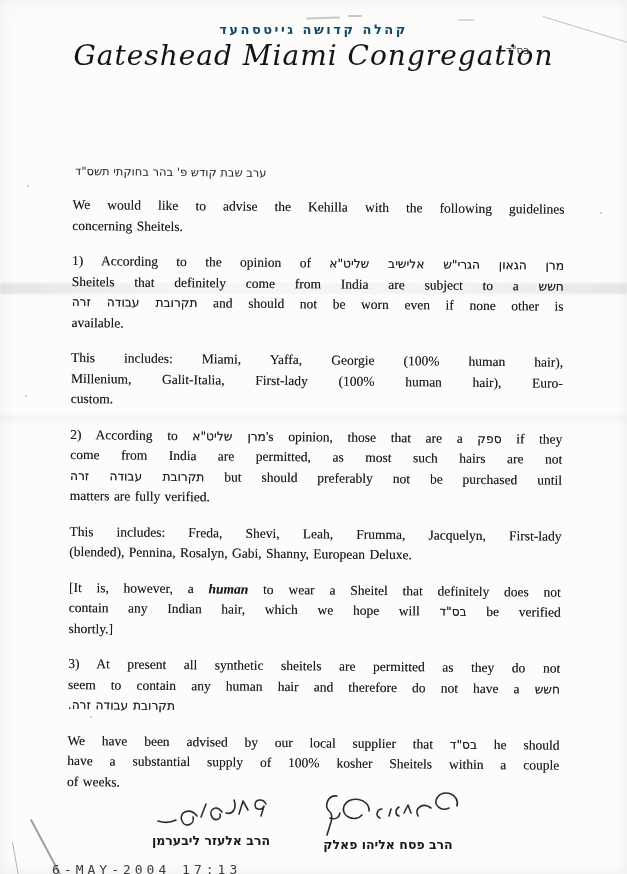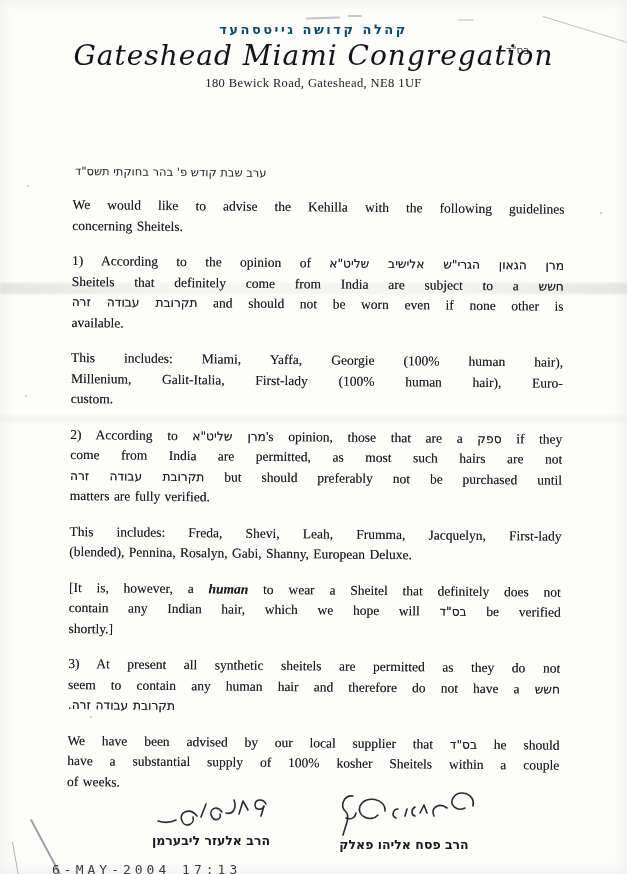--- a/index.html
+++ b/index.html
@@ -22,21 +22,21 @@
   .dateline{direction:rtl;text-align:left;font-family:"DejaVu Sans",sans-serif;font-size:11.5px;color:#222;margin-bottom:17px;padding-left:2px;}
   .para{margin-bottom:15px;}
   .line{font-size:13.5px;line-height:20.5px;text-align:justify;text-align-last:justify;word-spacing:1px;
     text-shadow:0 0 0.4px rgba(20,20,20,0.55);}
   .line.last{text-align-last:left;}
   .he{font-family:"DejaVu Sans",sans-serif;font-size:12.2px;}
   .bold-italic{font-weight:700;font-style:italic;}
   
   .sig-block{position:absolute;text-align:center;}
   .sig-left{left:146px;top:794px;width:130px;}
-  .sig-right{left:328px;top:786px;width:152px;}
+  .sig-right{left:312px;top:786px;width:152px;}
   .sig-scribble{stroke:#2c2c2c;stroke-width:1.6;fill:none;stroke-linecap:round;stroke-linejoin:round;}
   .sig-name{font-family:"DejaVu Sans",sans-serif;font-weight:700;font-size:12.5px;color:#1a1a1a;margin-top:-3px;}
   
   .fax-footer{position:absolute;left:52px;top:862px;font-family:"DejaVu Sans Mono",monospace;
     font-size:13px;letter-spacing:4px;color:#3c3c3c;white-space:nowrap;}
   
   .streak{position:absolute;left:0;width:627px;pointer-events:none;filter:blur(1px);}
   .streak-1{top:283px;height:11px;background:linear-gradient(90deg,rgba(110,110,110,0.16),rgba(140,140,140,0.05) 30%,rgba(140,140,140,0.07) 70%,rgba(110,110,110,0.15));}
   .streak-2{top:415px;height:8px;background:rgba(130,130,130,0.05);}
   .dash{position:absolute;background:#9a9a9a;height:1.5px;border-radius:1px;opacity:0.55;}
@@ -64,21 +64,20 @@
   <div class="speck" style="left:600px;top:212px;"></div>
   <div class="speck" style="left:27px;top:185px;"></div>
   <div class="speck" style="left:90px;top:716px;"></div>
   <div class="speck" style="left:25px;top:395px;"></div>
 
   <div class="bsd">בס"ד</div>
 
   <div class="letterhead">
     <div class="hebrew-name" dir="rtl">קהלה קדושה גייטסהעד</div>
     <div class="org-name">Gateshead Miami Congregation</div>
-    <div class="address">180 Bewick Road, Gateshead, NE8 1UF</div>
   </div>
 
 
   <div class="content">
     <div class="dateline">ערב שבת קודש פ' בהר בחוקתי תשס"ד</div>
     <div>
         <div class="para">
           <div class="line">We would like to advise the Kehilla with the following guidelines</div>
           <div class="line last">concerning Sheitels.</div>
         </div>

